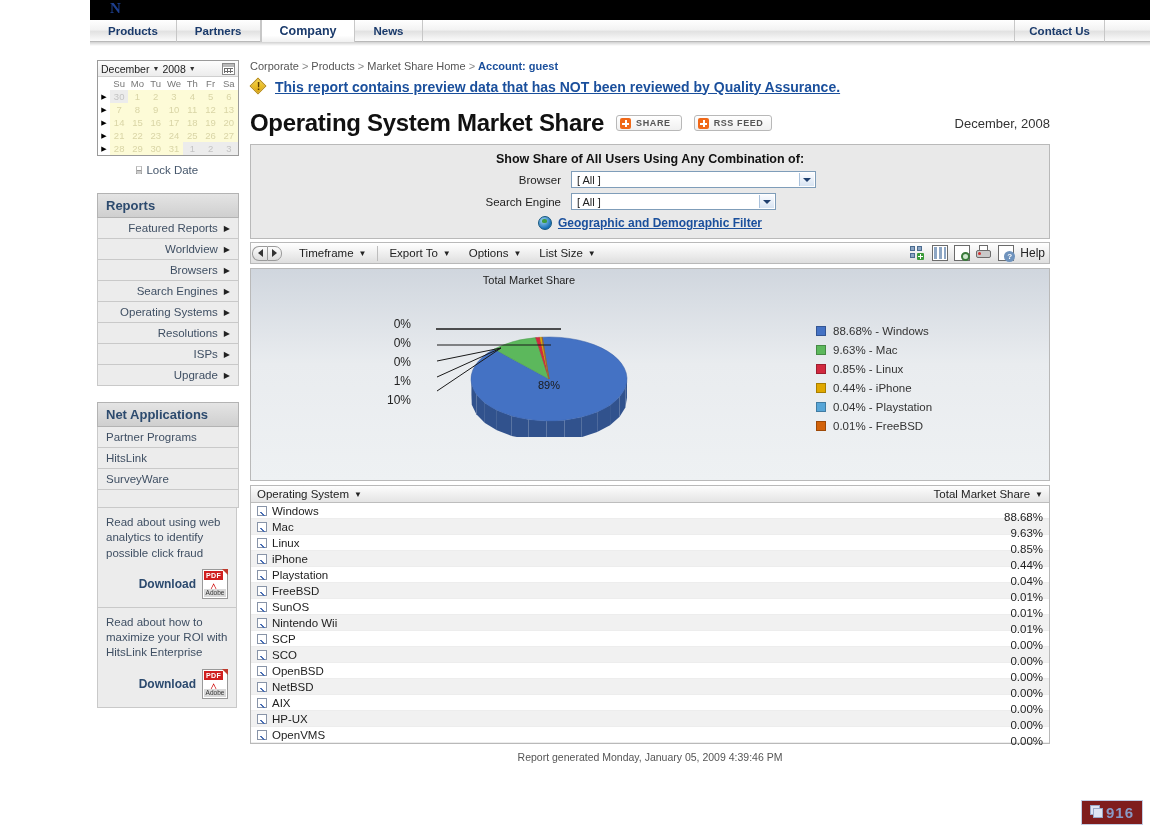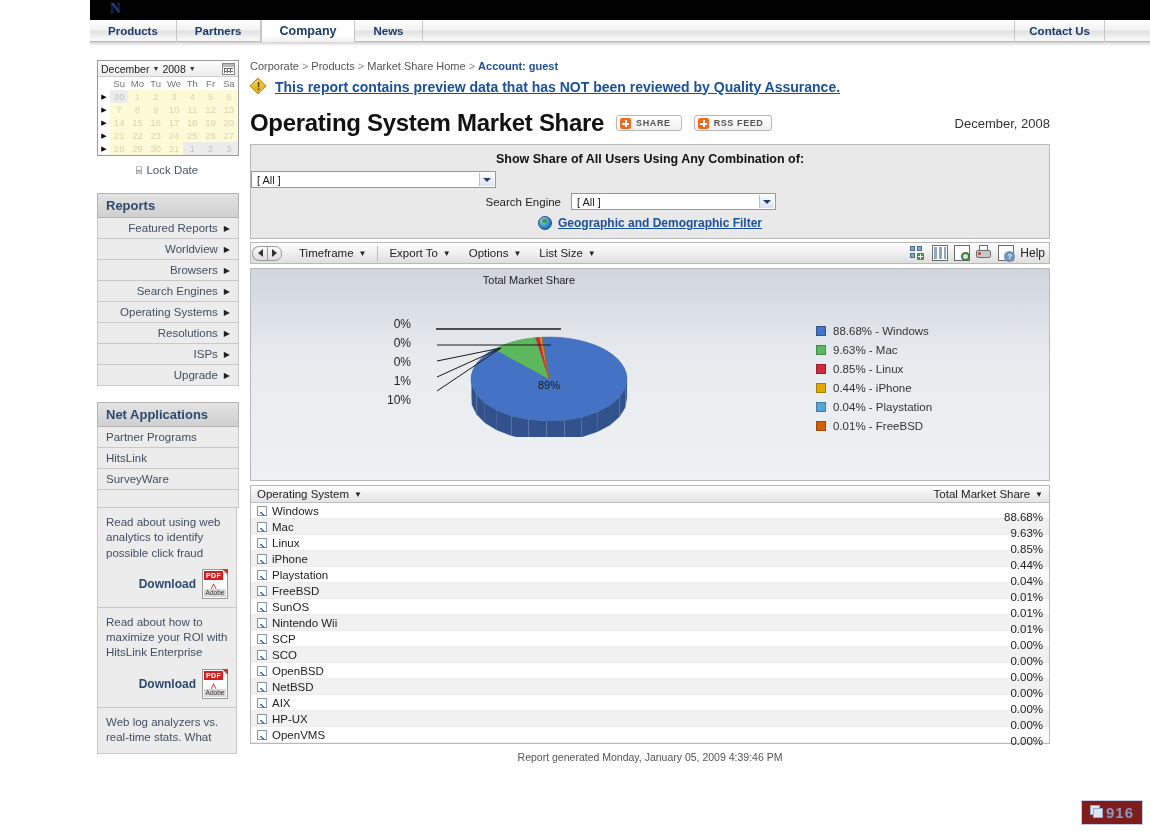--- a/index.html
+++ b/index.html
@@ -540,23 +540,20 @@
             <span class="pdf-icon">
               <span class="fold"></span>
               <span class="tag">PDF</span>
               <span class="ac">△</span>
               <span class="ad">Adobe</span>
             </span>
           </div>
         </div>
       </div>
 
-    <div class="promo">
-      <div class="promo-txt">Web log analyzers vs. real-time stats.  What</div>
-    </div>
   </div>
 
   <div class="main">
 
     <div class="crumb" id="breadcrumb"><a>Corporate</a><span class="sep">&gt;</span><a>Products</a><span class="sep">&gt;</span><a>Market Share Home</a><span class="sep">&gt;</span><span class="acct">Account: guest</span></div>
 
     <div class="notice">
       <span class="warn-icon">
         <span class="d"></span>
           <span class="bang">!</span>
@@ -573,20 +570,21 @@
       <div class="btn-rss">
         <span class="plusbox"></span>
         <span>RSS FEED</span>
       </div>
       <div class="datelabel">December, 2008</div>
     </div>
 
     <div class="filterbox">
       <div class="fb-title">Show Share of All Users Using Any Combination of:</div>
       <div class="fb-row">
+        <div class="fb-lab">Browser</div>
         <div class="sel w1">
           <span>[ All ]</span>
           <span class="arrowbox">
               <i></i>
             </span>
         </div>
       </div>
       <div class="fb-row">
         <div class="fb-lab">Search Engine</div>
         <div class="sel w2">

